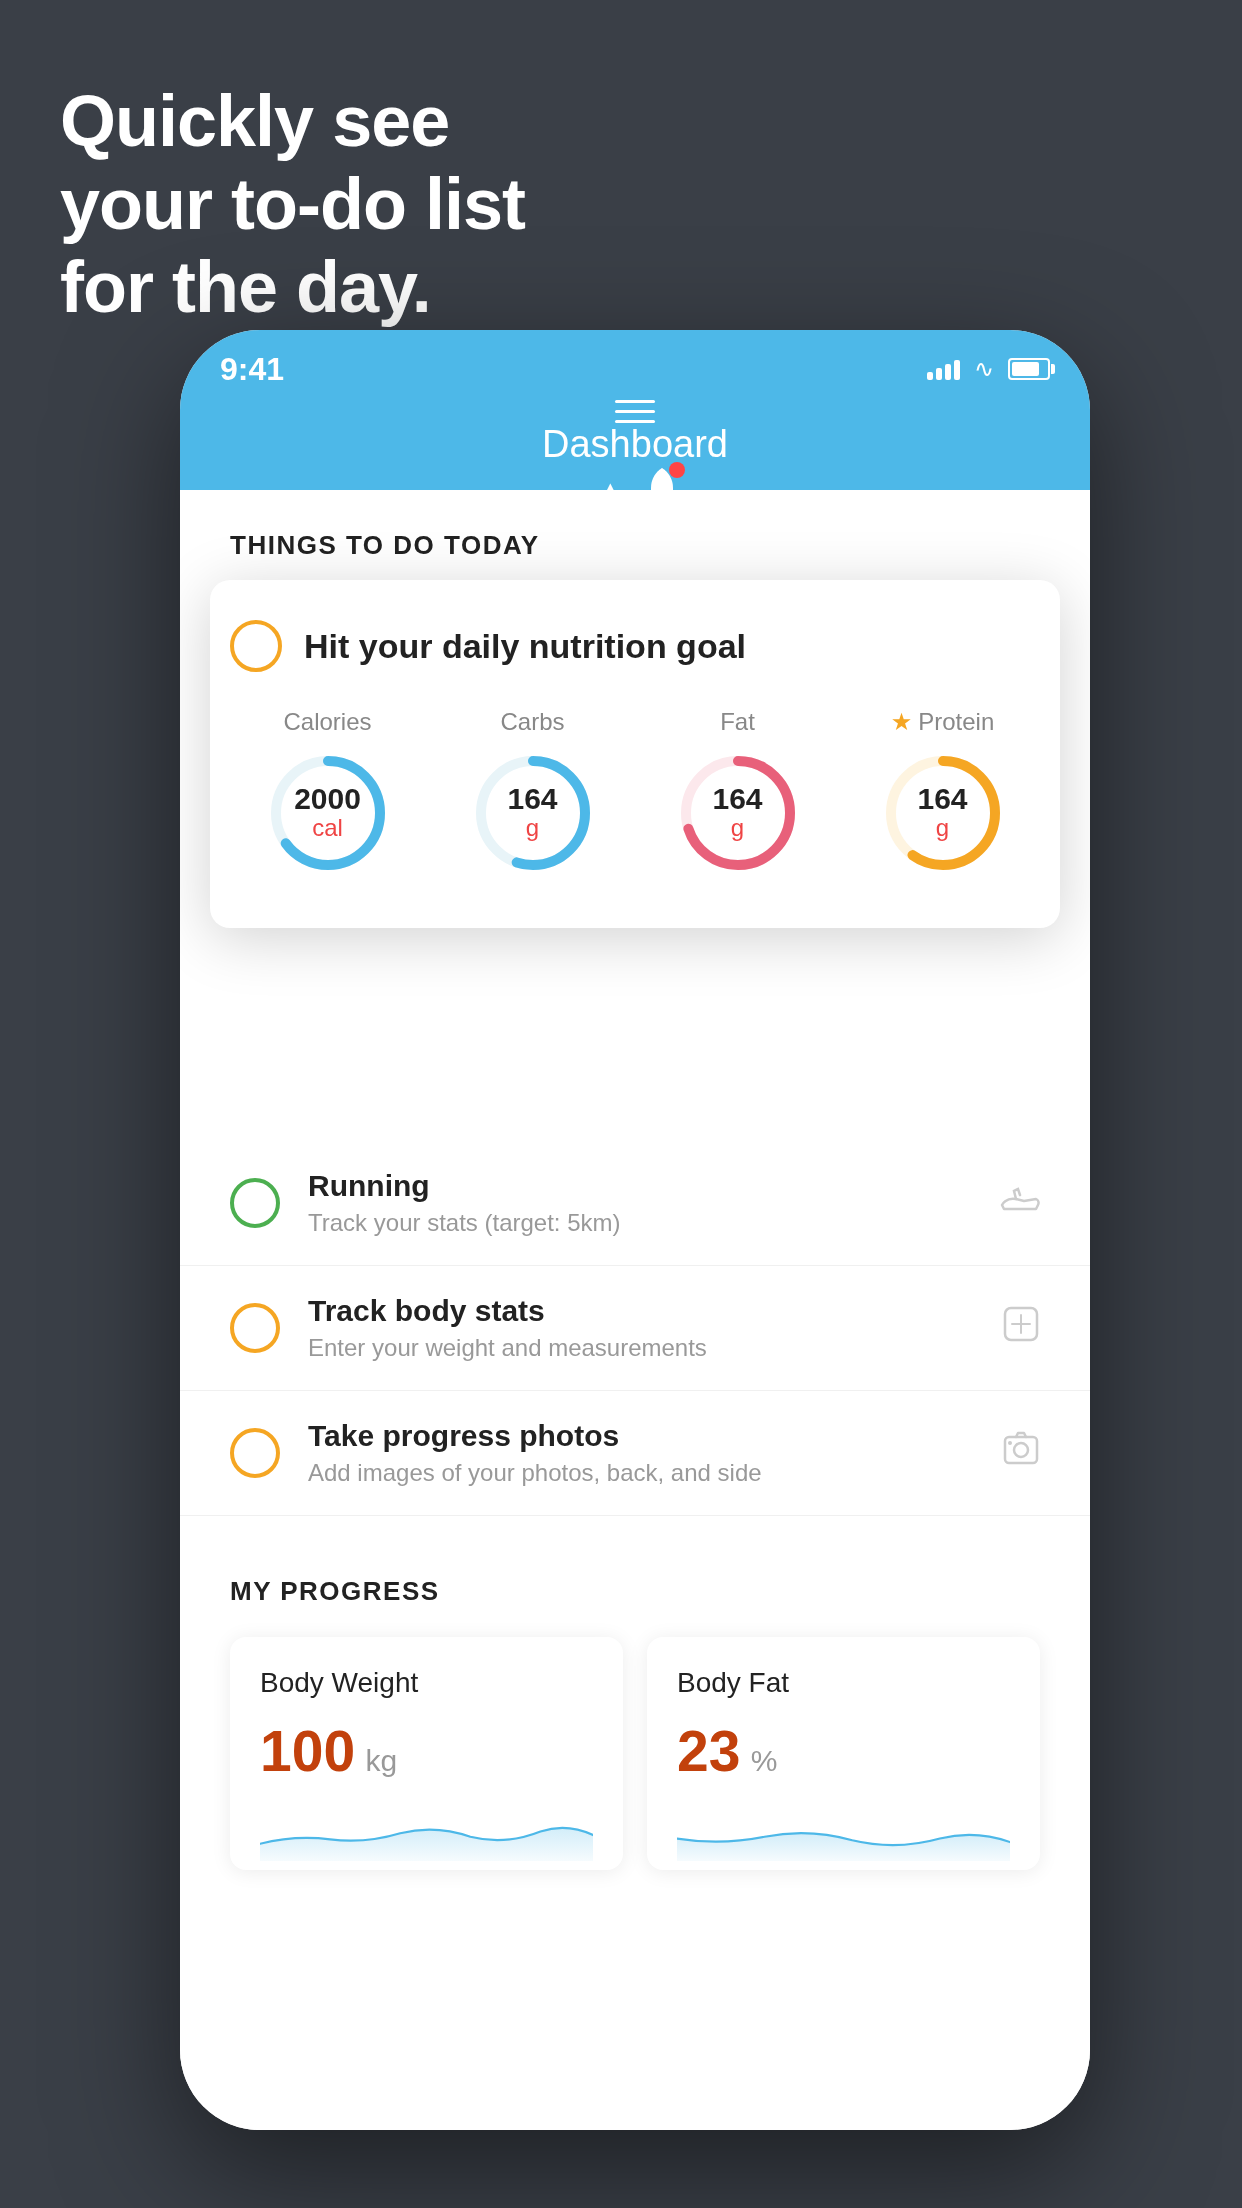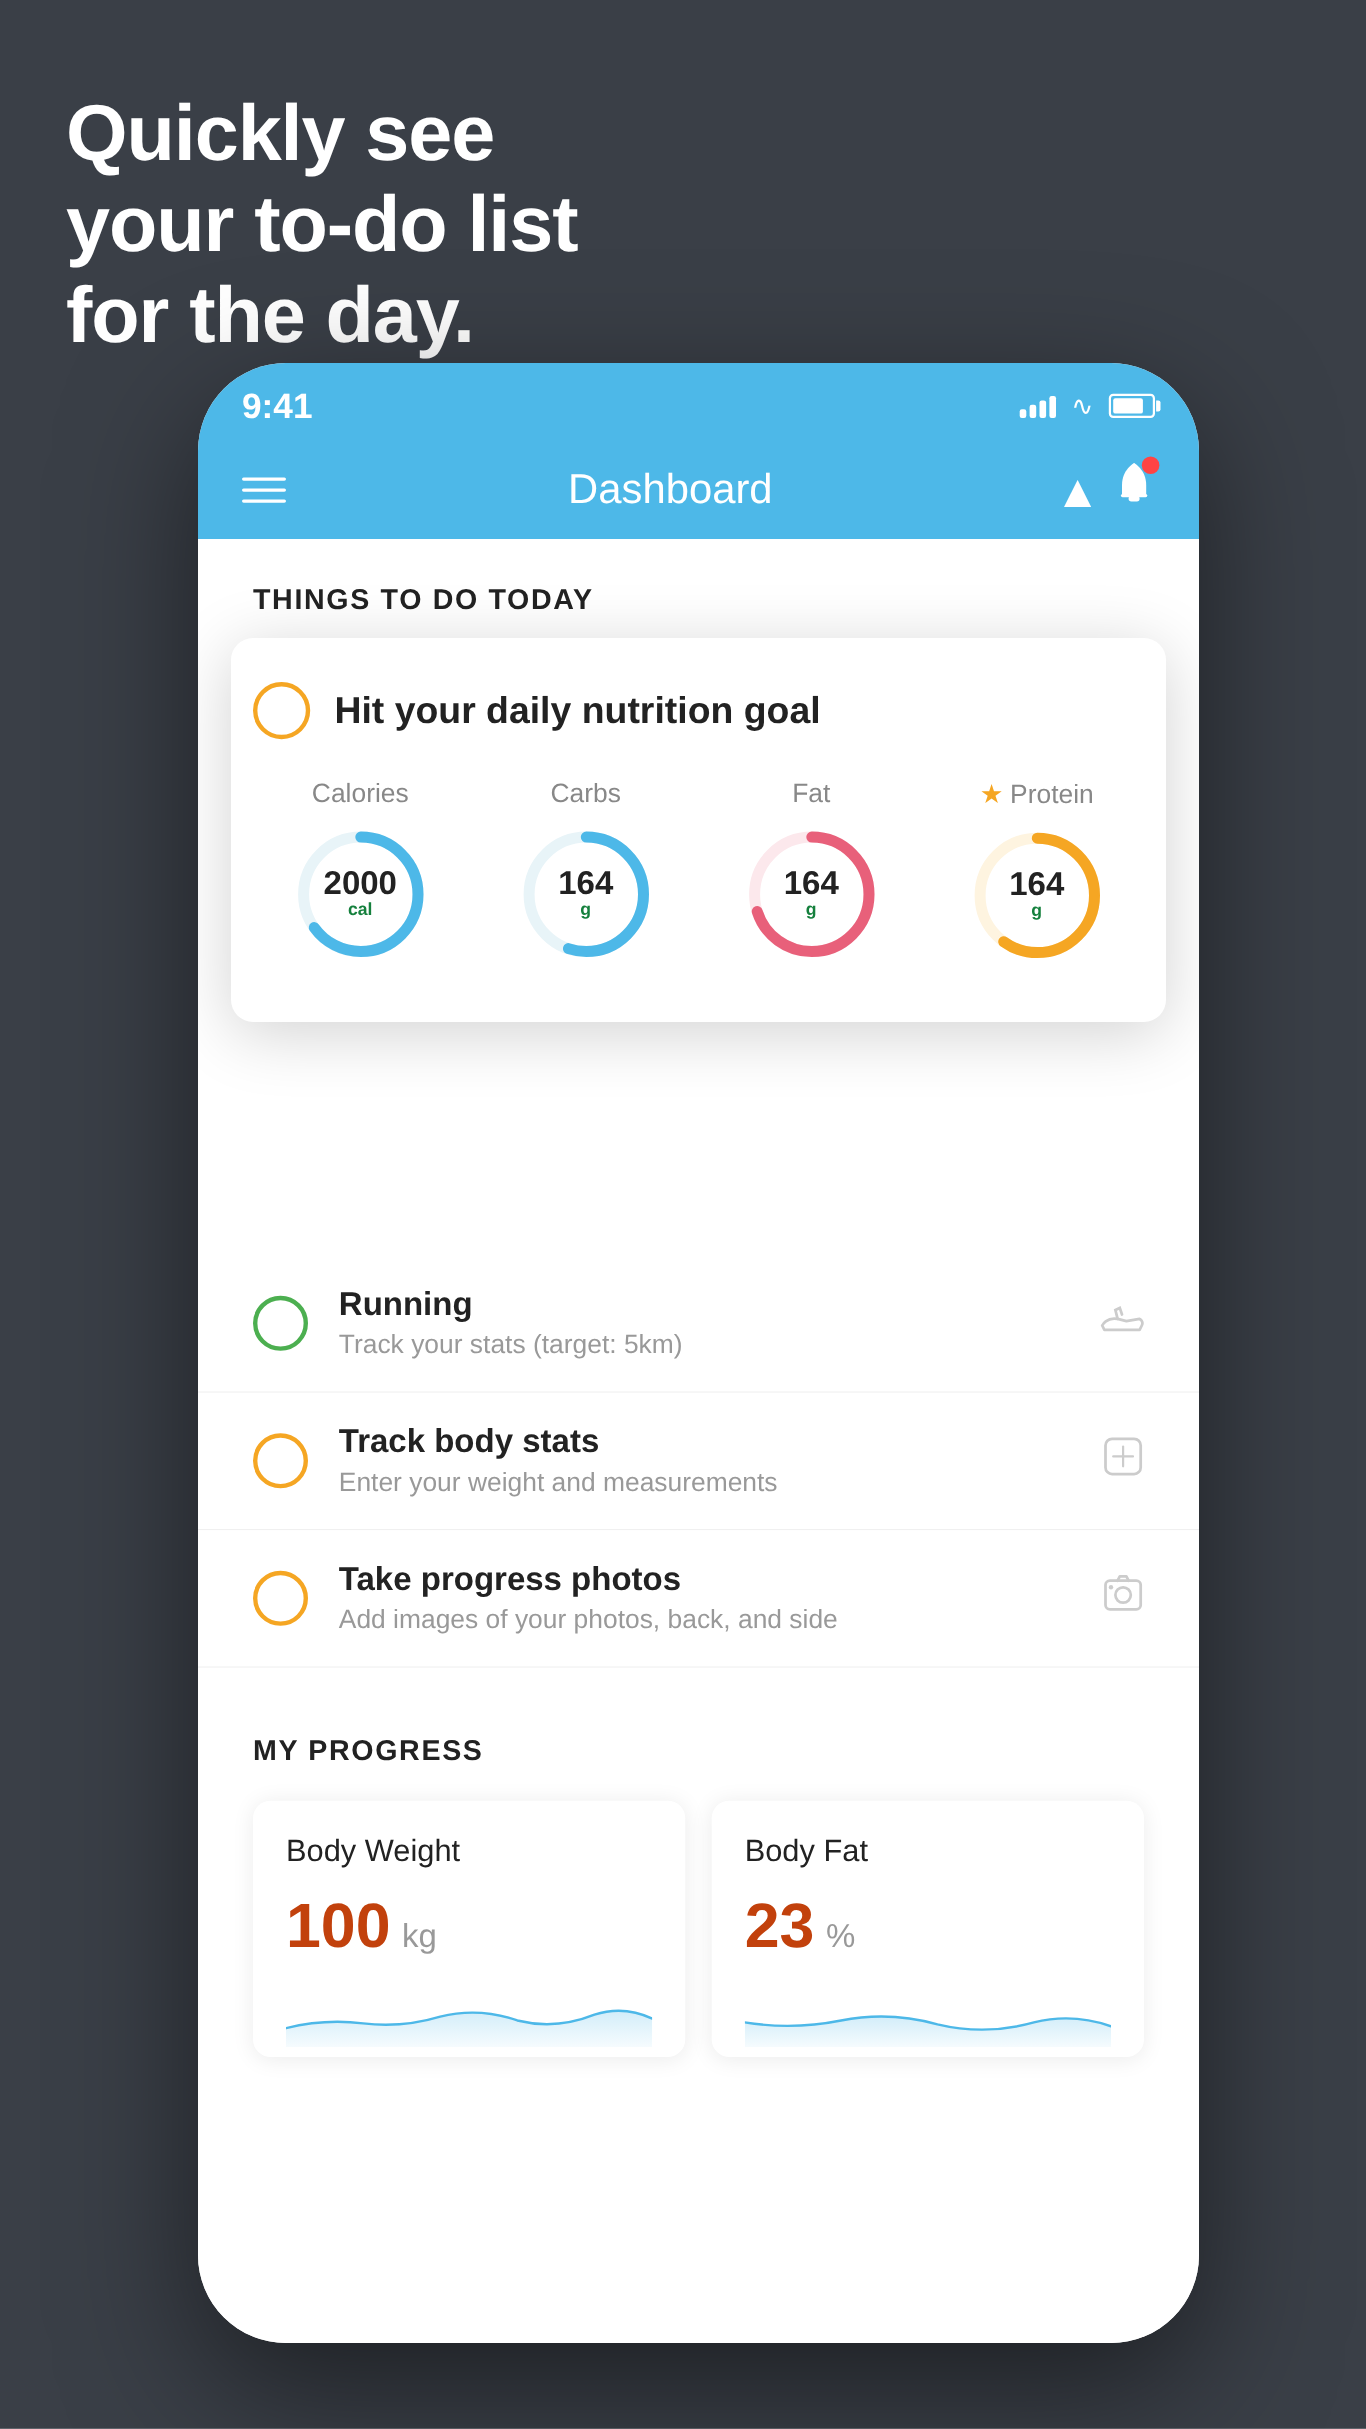--- a/index.html
+++ b/index.html
@@ -105,20 +105,21 @@
     }
 
     
     .nav-bar {
       background: #4db8e8;
       display: flex;
       justify-content: space-between;
       align-items: center;
       padding: 0 40px;
       height: 90px;
+      flex-direction: column;
     }
     .hamburger {
       display: flex;
       flex-direction: column;
       gap: 7px;
       cursor: pointer;
     }
     .hamburger span {
       display: block;
       width: 40px;
@@ -253,23 +254,23 @@
     }
 
     .donut-value {
       font-size: 30px;
       font-weight: 700;
       color: #222;
       line-height: 1;
     }
 
     .donut-unit {
-      font-size: 16px;
-      color: #15803d;
-      font-weight: 700;
+      font-size: 24px;
+      color: #ef4444;
+      font-weight: 400;
     }
 
     
     .task-list {
       margin-top: 560px;
     }
 
     .task-item {
       display: flex;
       align-items: center;

